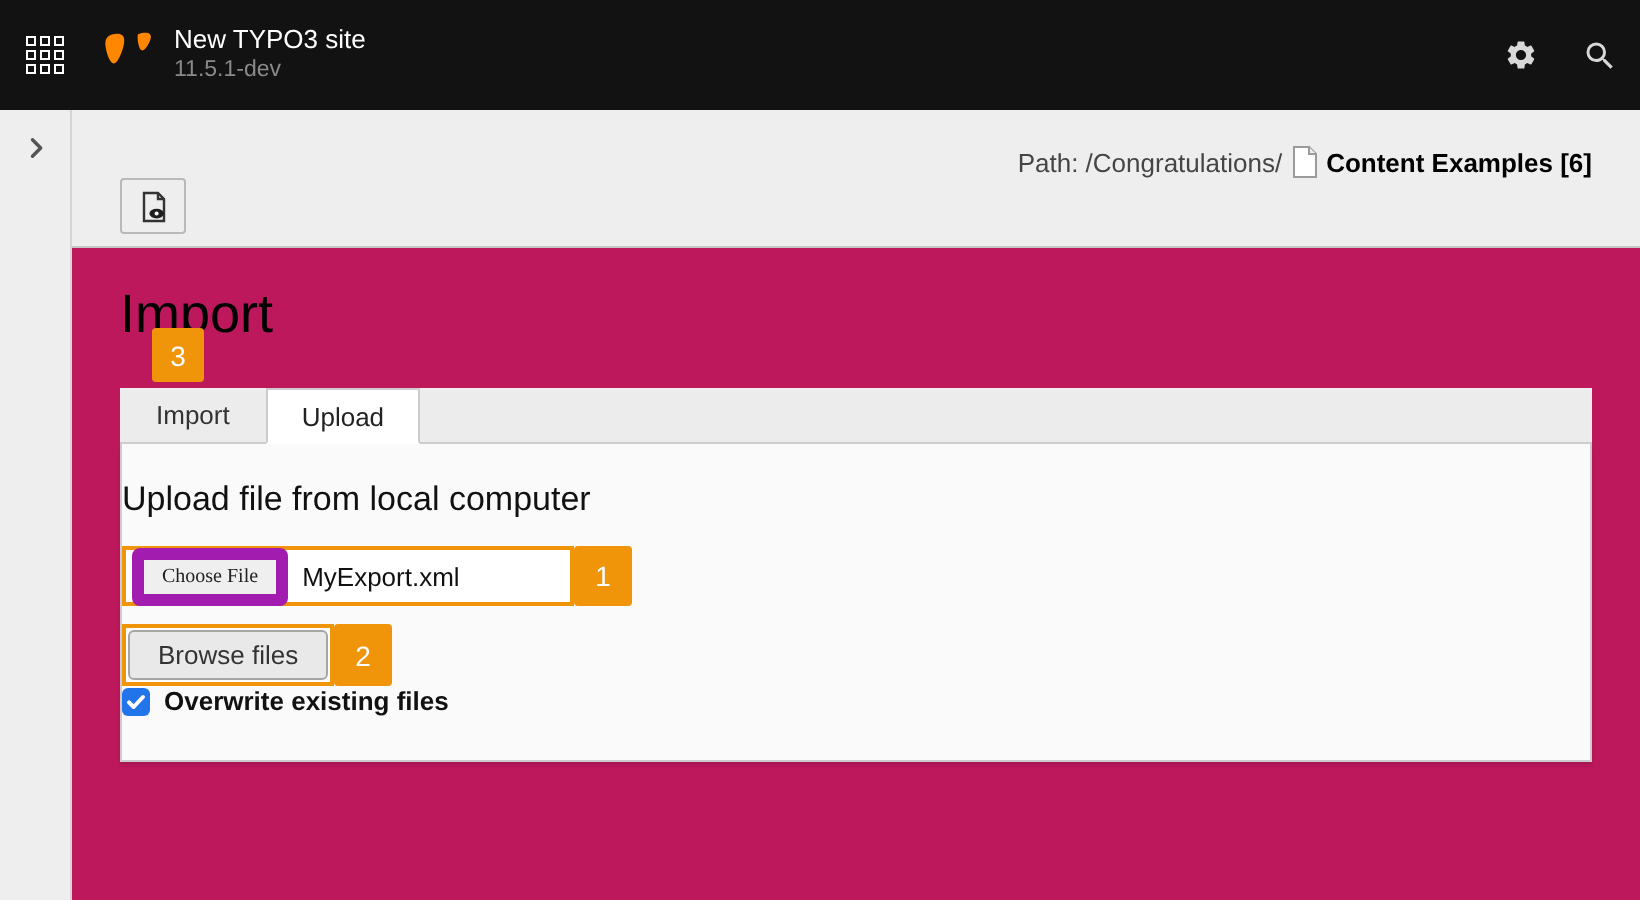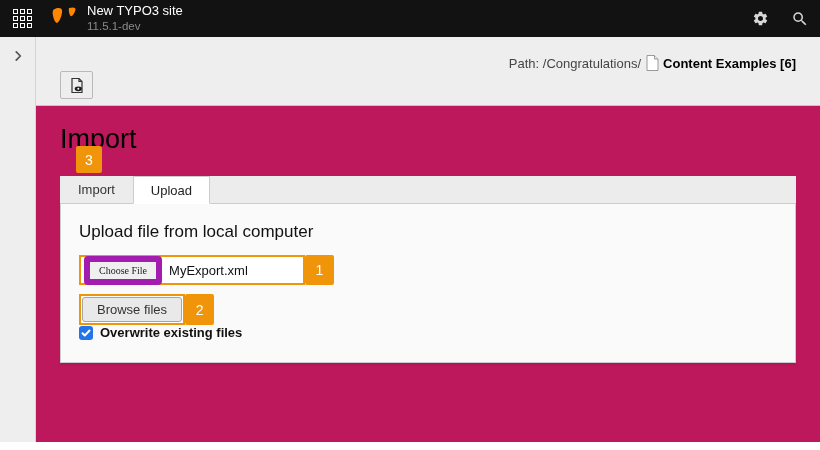--- a/index.html
+++ b/index.html
@@ -1,20 +1,20 @@
 <!DOCTYPE html>
 <html><head>
 <meta charset="utf-8">
 <style>
   * { margin:0; padding:0; box-sizing:border-box; }
   html,body { width:820px; height:450px; overflow:hidden; }
   body { font-family:"Liberation Sans", sans-serif; background:#fff; color:#000; }
 
   
-  .topbar { height:37px; background:#121212; display:flex; align-items:center; }
+  .topbar { height:55px; background:#121212; display:flex; align-items:center; }
   .modmenu-btn { width:45px; height:45px; background:transparent; border:none; display:flex; align-items:center; justify-content:center; cursor:pointer; }
   .grid-icon { display:grid; grid-template-columns:repeat(3,5px); grid-template-rows:repeat(3,5px); gap:2px; }
   .grid-icon span { width:5px; height:5px; border:1.4px solid #fff; background:transparent; }
   .topbar-logo { width:26px; height:28px; margin:0 10px 0 6px; display:flex; align-items:center; }
   .topbar-titles { display:flex; flex-direction:column; line-height:1.1; }
   .site-title { color:#fff; font-size:13px; margin-bottom:2px; }
   .site-version { color:#8a8a8a; font-size:11.5px; }
   .topbar-spacer { flex:1; }
   .topbar-iconbtn { width:40px; height:45px; background:transparent; border:none; display:flex; align-items:center; justify-content:center; cursor:pointer; }
   .topbar-iconbtn svg { fill:#d8d8d8; }
@@ -35,21 +35,21 @@
   
   .module-body { background:#be185d; flex:1; padding:18px 24px 0 24px; position:relative; }
   h1.page-title { font-size:27px; font-weight:400; color:#000; line-height:30px; }
   .badge { background:#f0940a; color:#fdfdfd; display:flex; align-items:center; justify-content:center; border-radius:2px; font-size:14px; }
   .badge-step3 { width:26px; height:27px; margin:-8px 0 0 16px; position:relative; z-index:2; }
 
   .tabbar { margin-top:3px; display:flex; background:#ececec; border-bottom:1px solid #cccccc; height:28px; }
   .tab { font-size:13px; color:#333; padding:0 17px; display:flex; align-items:center; cursor:pointer; border:1px solid transparent; }
   .tab.active { background:#fff; border:1px solid #cccccc; border-bottom-color:#fff; margin-bottom:-1px; color:#222; }
 
-  .panel { border:1px solid #cccccc; border-top:none; background:#fafafa; box-shadow:0 2px 2px rgba(0,0,0,.10); padding:18px 18px 22px 18px; }
+  .panel { border:1px solid #cccccc; border-top:none; background:#fafafa; box-shadow:0 2px 2px rgba(0,0,0,.10); padding:18px 18px 22px 0; }
   .panel-heading { font-size:17px; font-weight:400; color:#111; margin-bottom:13px; }
   .browse-label { font-size:14px; color:#222; display:block; margin-bottom:8px; }
 
   .file-row { display:flex; align-items:stretch; }
   .file-box { display:flex; align-items:center; width:226px; height:30px; background:#fff; border:2px solid #f0940a; padding:0 3px; }
   .choose-file-btn { font-size:10px; color:#222; background:#efefef; border:6px solid #a21caf; border-radius:4px; padding:3px 9px; cursor:pointer; white-space:nowrap;font-family:Liberation Serif, serif; }
   .file-name { font-size:13px; color:#111; margin-left:7px; white-space:nowrap; }
   .badge-step1 { width:29px; }
 
   .upload-row { display:flex; align-items:stretch; margin-top:9px; }

